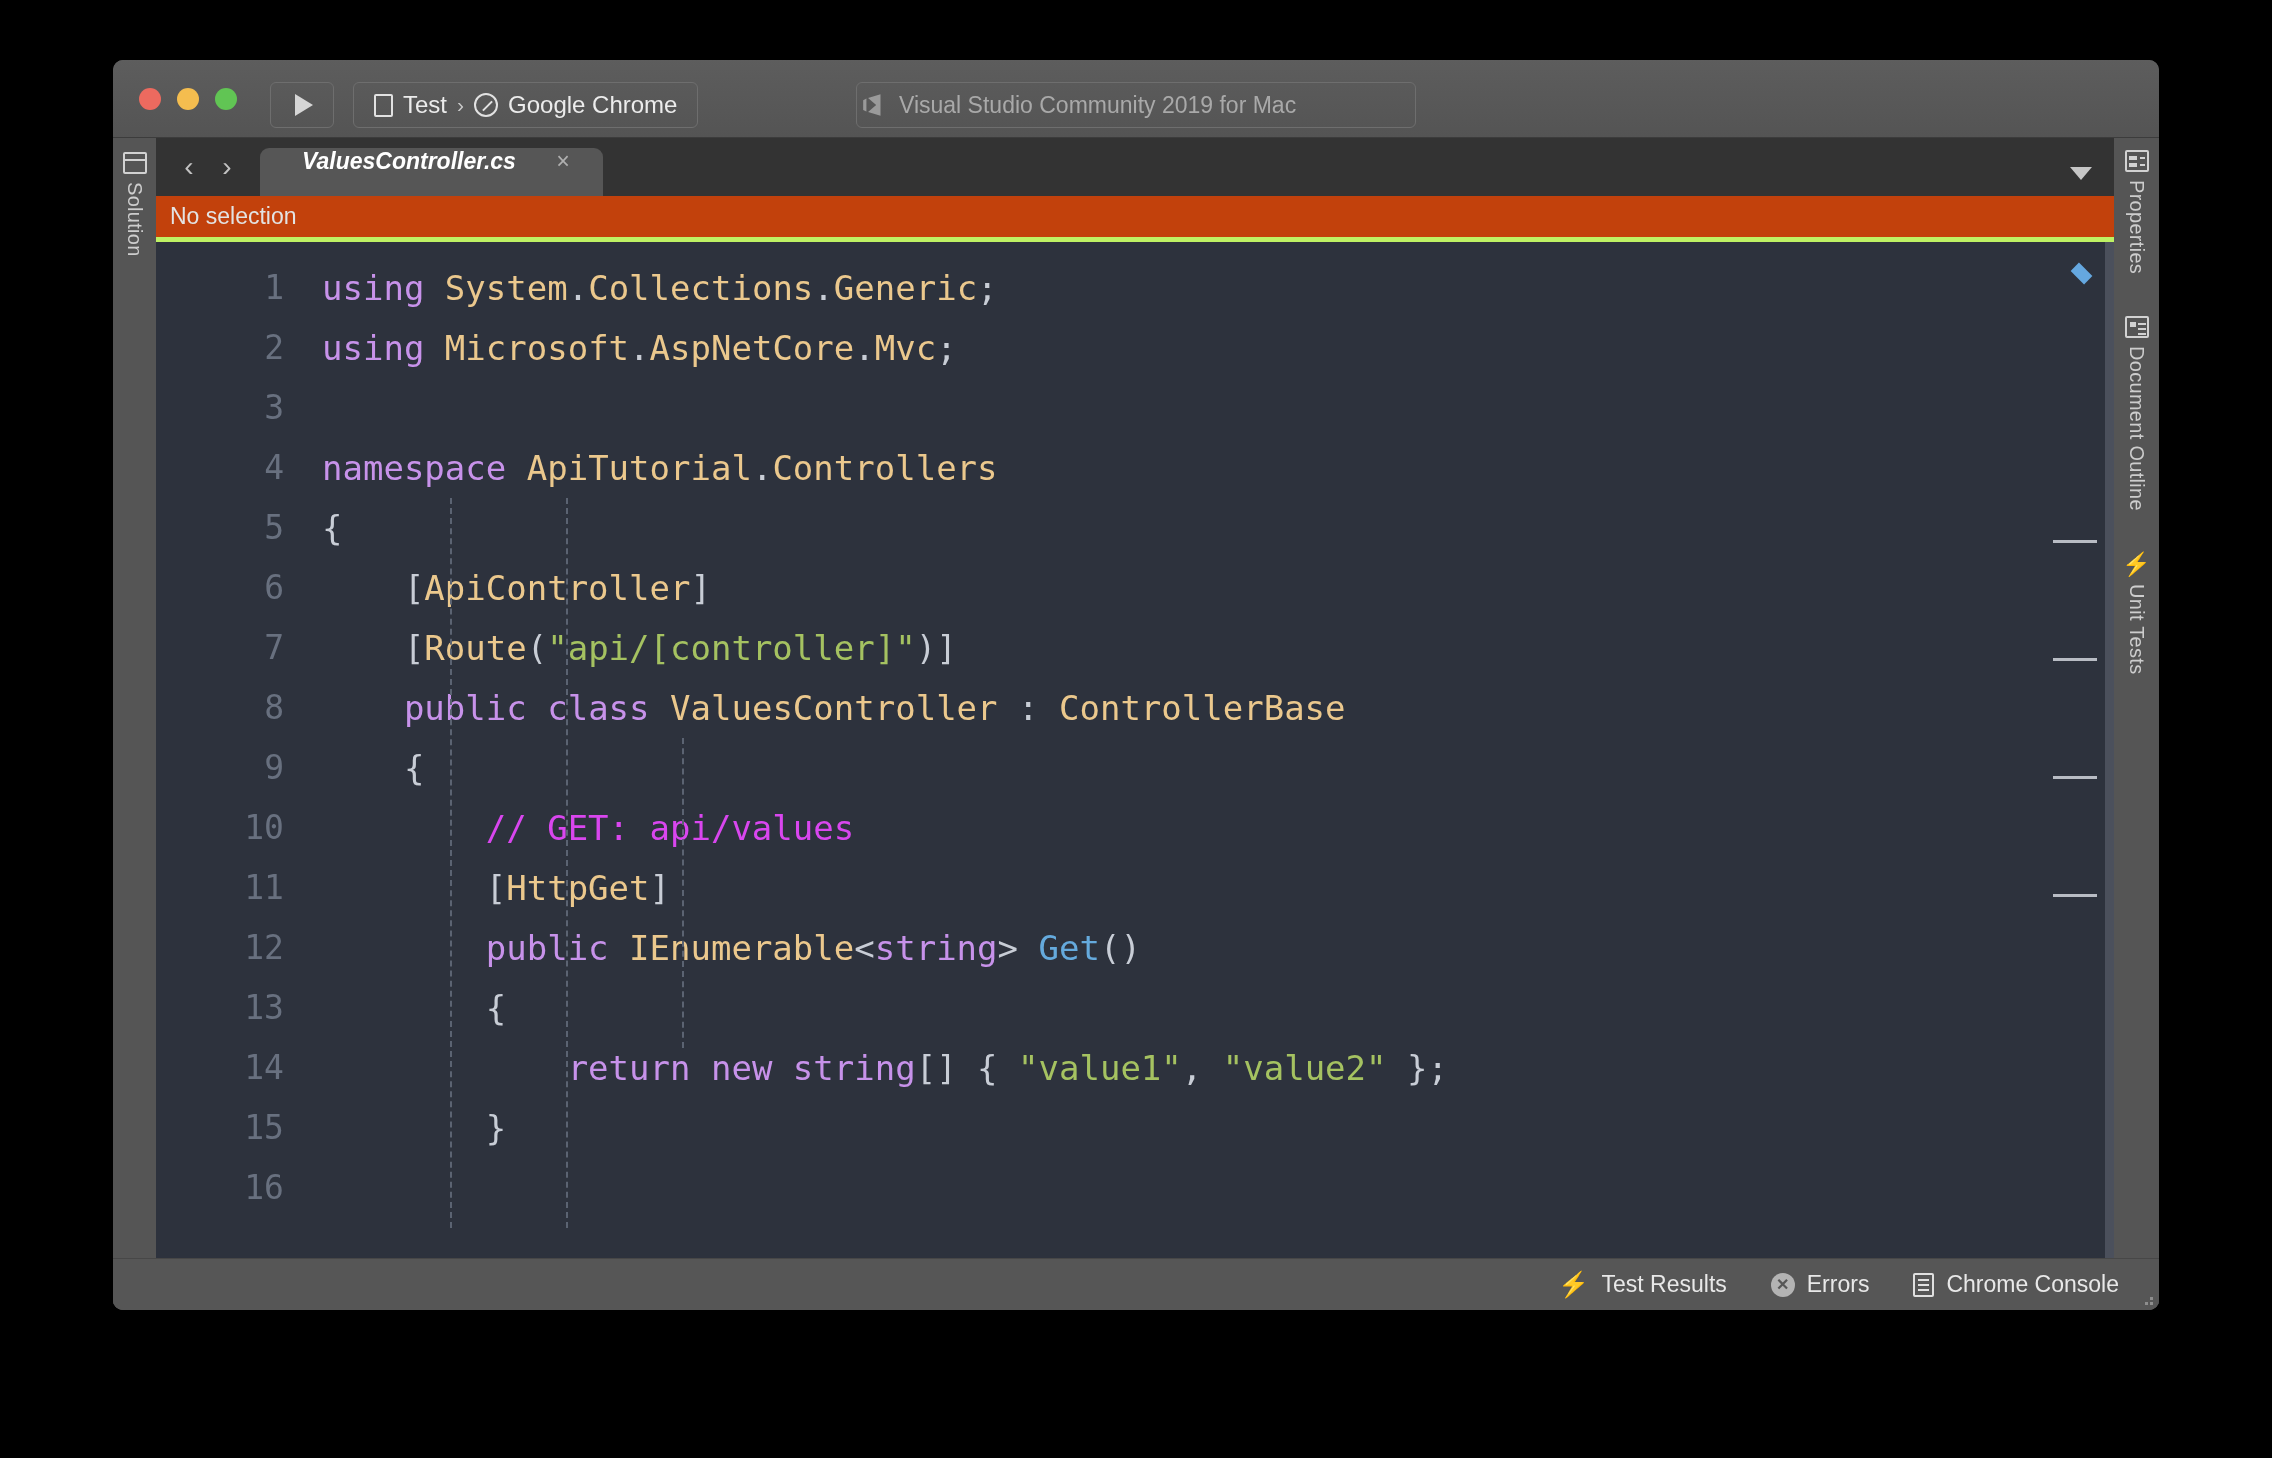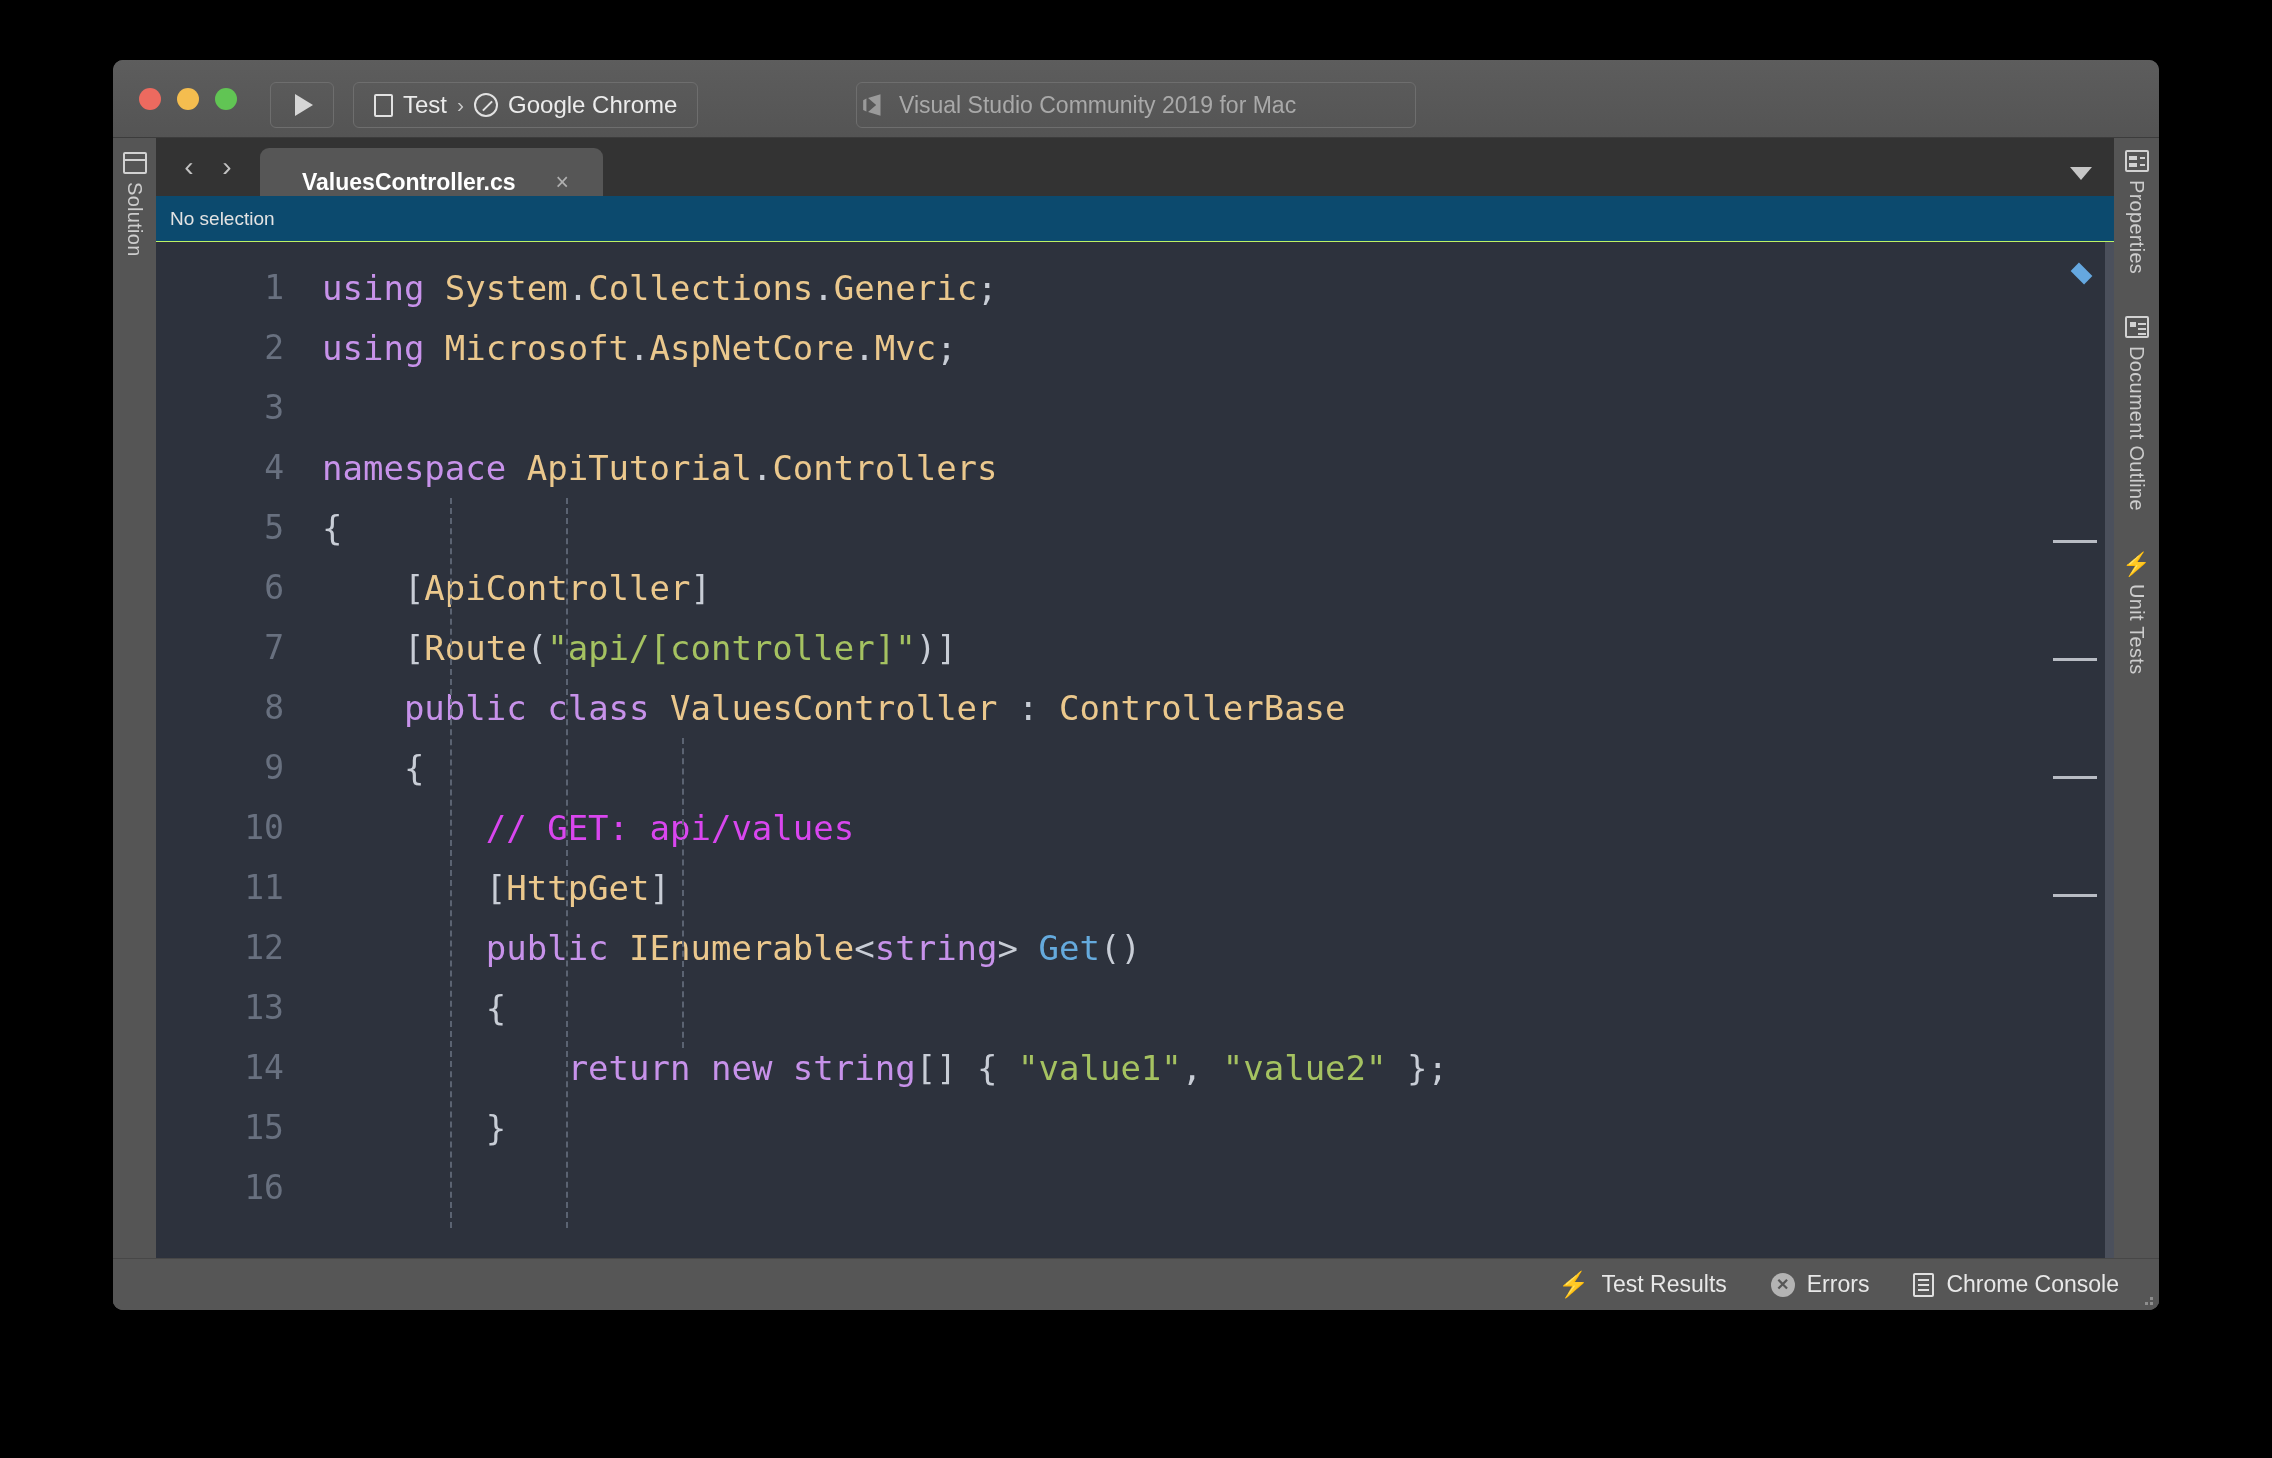--- a/index.html
+++ b/index.html
@@ -191,39 +191,39 @@
     width: 38px; height: 58px;
     display: flex; align-items: center; justify-content: center;
     color: #c2c2c2; font-size: 28px; font-weight: 300;
   }
   #navback { margin-left: 14px; }
   #tab-doc {
     position: relative;
     height: 48px; margin-left: 14px;
     padding: 0 34px 0 42px;
     background: #565656;
-    display: flex; align-items: flex-end; gap: 40px;
+    display: flex; align-items: flex-start; gap: 40px;
     border-radius: 9px 9px 0 0;
-    color: #ffffff; font-size: 23px; font-weight: bold;
+    color: #ffffff; font-size: 23px; font-weight: bold; font-style: italic;
   }
   #tab-doc .tabclose { color: #b0b0b0; font-size: 23px; font-weight: normal; }
   #tabs-dropdown {
     position: absolute; right: 22px; bottom: 16px;
     width: 0; height: 0;
     border-left: 11px solid transparent; border-right: 11px solid transparent;
     border-top: 13px solid #c6c6c6;
   }
 
   #pathbar {
     height: 46px; flex: 0 0 46px;
-    background: #0c4a6e;
+    background: #c2410c;
     display: flex; align-items: center;
     padding-left: 14px;
-    color: #e3e3e3; font-size: 19px;
-    border-bottom: 1px solid #bef264;
+    color: #e3e3e3; font-size: 23px;
+    border-bottom: 5px solid #bef264;
   }
 
   
   #code-surface {
     flex: 1 1 auto;
     background: #2d323d;
     position: relative;
     overflow: hidden;
     display: flex;
     font-family: "DejaVu Sans Mono", monospace;

